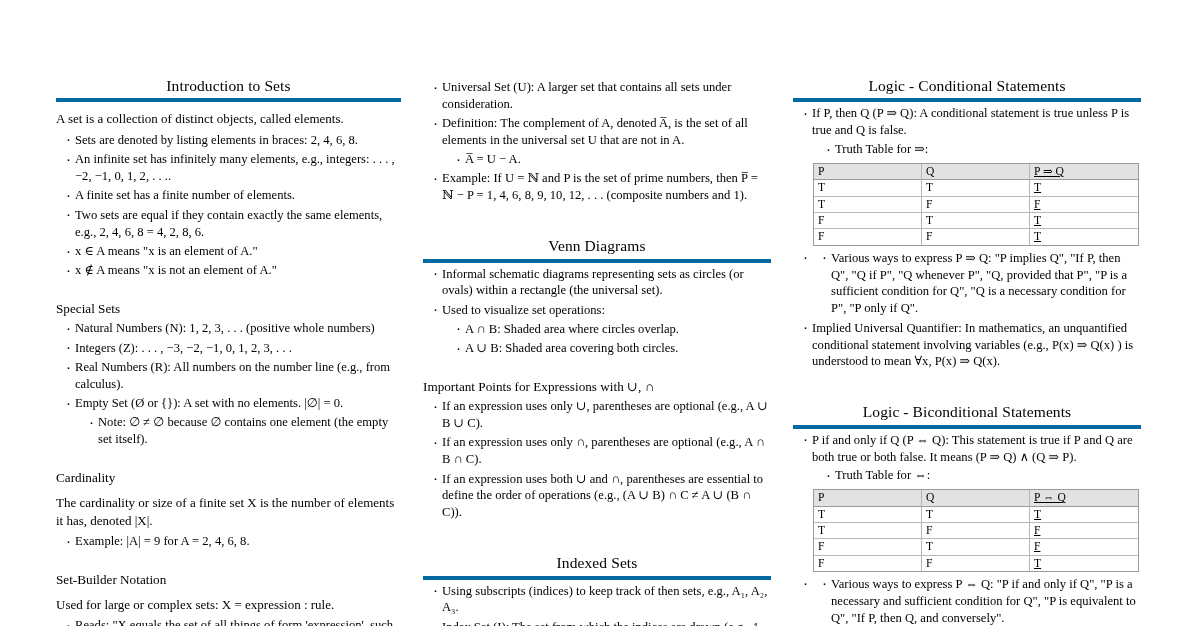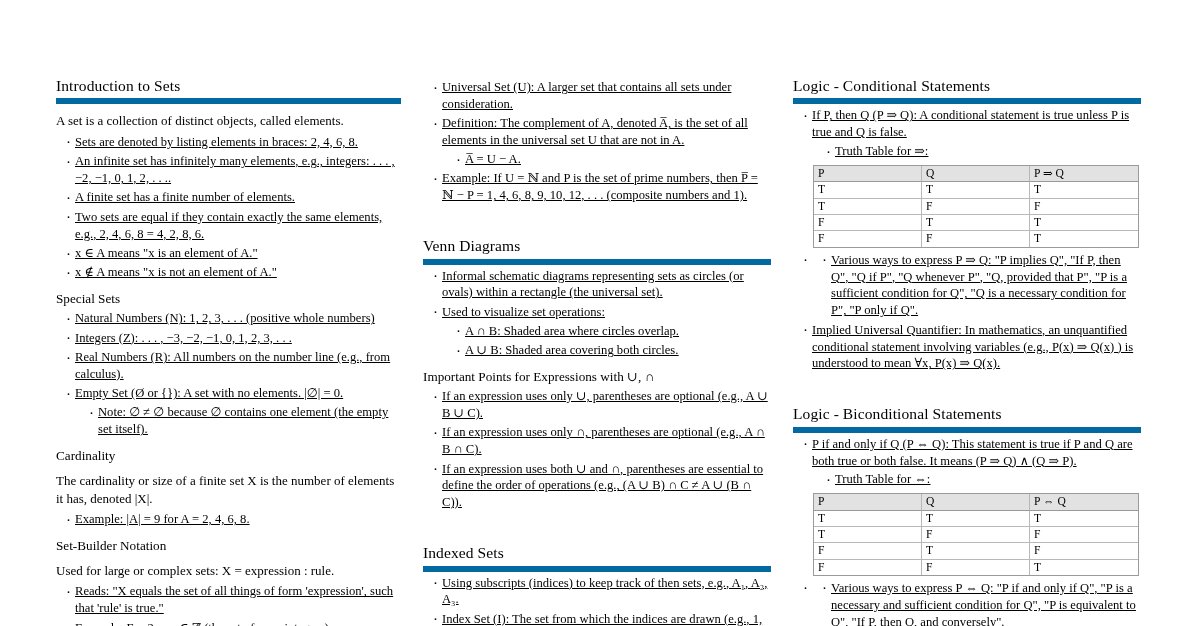--- a/index.html
+++ b/index.html
@@ -42,43 +42,43 @@
 
   .col-inner { padding-top: 76px; }
 
   h1.section {
     font-family: "Liberation Serif", "DejaVu Serif", serif;
     font-size: 15.5px;
     font-weight: normal;
     letter-spacing: 0.1px;
     margin: 0 0 0 0;
     padding: 0 0 3px 0;
-    border-bottom: 6px solid #0369a1;
+    border-bottom: 4px solid #0369a1;
     line-height: 1.25;
+    text-align: center;
   }
   h1.section.spaced { margin-top: 32px; }
 
   h2.subsection {
     font-size: 13.2px;
     font-weight: normal;
-    margin: 9px 0 2px 0;
+    margin: 21px 0 2px 0;
     line-height: 1.3;
   }
 
   p.para {
     font-size: 13px;
     line-height: 1.34;
     margin: 8px 0 4px 0;
   }
 
   ul.bl {
     list-style: none;
     margin: 3px 0 3px 0;
     padding: 0 0 0 10px;
-    text-decoration: underline;
   }
   ul.bl > li {
     font-size: 12.6px;
     line-height: 1.34;
     margin: 0 0 2.5px 0;
     padding-left: 9px;
     position: relative;
     text-indent: 0;
   }
   ul.bl > li::before {
@@ -112,21 +112,21 @@
     height: 13px;
     line-height: 1.15;
     background: #ffffff;
     overflow: hidden;
     white-space: nowrap;
   }
   table.truth th {
     background: #e2e2e2;
     border-bottom: 1px solid #9a9a9a;
   }
-  table.truth th:last-child, table.truth td:last-child { border-right: none; }
+  table.truth th:last-child, table.truth td:last-child { border-right: none; text-decoration: underline; }
   table.truth tr:last-child td { border-bottom: none; }
 </style>
 </head>
 <body>
 
 <div id="sheet">
   <div class="columns">
 
     <div class="column col1">
       <div class="col-inner">

